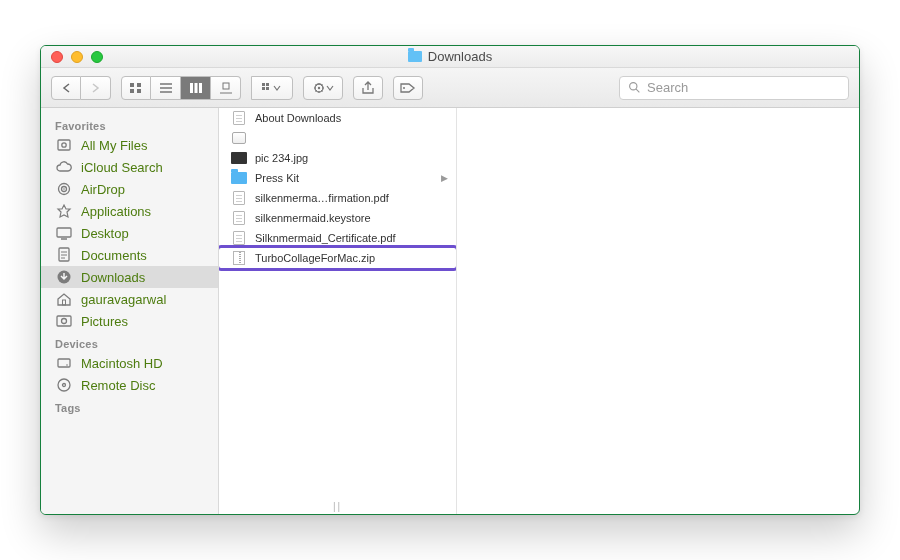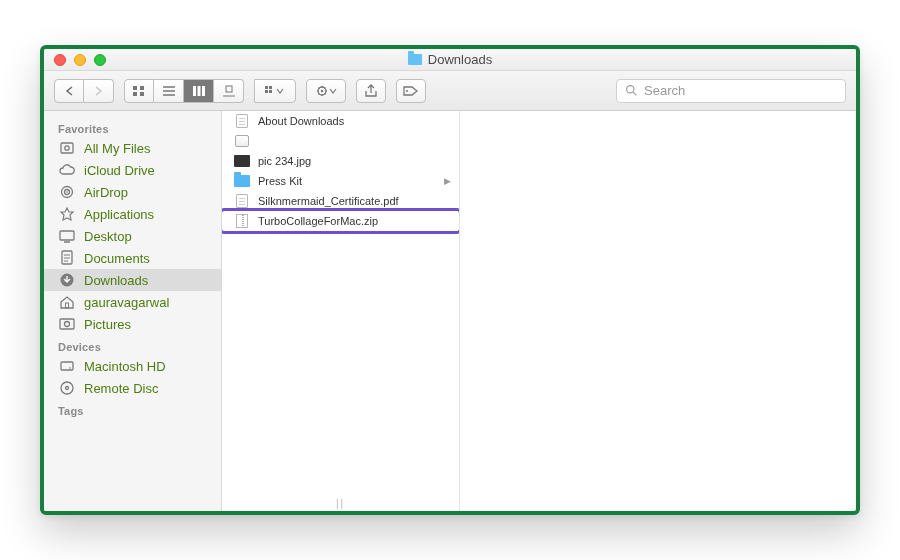--- a/index.html
+++ b/index.html
@@ -1,19 +1,19 @@
 <!DOCTYPE html>
 <html><head>
 <meta charset="utf-8">
 <style>
   * { box-sizing: border-box; margin: 0; padding: 0; font-family: -apple-system, "Helvetica Neue", Helvetica, Arial, sans-serif; }
   body { background: #fff; display: flex; align-items: center; justify-content: center; height: 560px; width: 900px; }
   .window {
     width: 820px; height: 470px; background: #fff;
-    border: 4px solid #15803d; border-radius: 6px;
+    border: 1px solid #15803d; border-radius: 6px;
     box-shadow: 0 18px 40px rgba(0,0,0,0.20), 0 2px 6px rgba(0,0,0,0.08);
     display: flex; flex-direction: column; overflow: hidden;
   }
   .titlebar { height: 22px; background: linear-gradient(#f7f7f7,#ececec); border-bottom: 1px solid #d9d9d9; display:flex; align-items:center; position:relative; }
   .traffic { display:flex; gap:8px; padding-left:10px; }
   .tl { width:12px; height:12px; border-radius:50%; }
   .tl.red{background:#ff5f57;border:1px solid #e14740;} .tl.yel{background:#ffbd2e;border:1px solid #dfa123;} .tl.grn{background:#28c840;border:1px solid #1ba82f;}
   .title-center { position:absolute; left:0; right:0; display:flex; justify-content:center; align-items:center; gap:6px; font-size:13px; color:#4a4a4a; pointer-events:none;}
   .folder-glyph { width:14px; height:11px; background:#63c1f6; border-radius:1px; position:relative; }
   .folder-glyph:before{content:"";position:absolute;top:-3px;left:0;width:6px;height:3px;background:#63c1f6;border-radius:1px 1px 0 0;}
@@ -164,21 +164,21 @@
               </svg>
             </span>
             <span>All My Files</span>
           </div>
           <div class="side-item">
             <span class="ic">
               <svg width="18" height="14">
                 <path d="M5 11a3 3 0 010-6 4 4 0 017.5-1A3 3 0 1113 11H5z" fill="none" stroke="#7c7c7c" stroke-width="1.3"></path>
               </svg>
             </span>
-            <span>iCloud Drive</span>
+            <span>iCloud Search</span>
           </div>
           <div class="side-item">
             <span class="ic">
               <svg width="16" height="16">
                 <circle cx="8" cy="8" r="5.5" fill="none" stroke="#7c7c7c" stroke-width="1.3"></circle>
                 <circle cx="8" cy="8" r="2.5" fill="none" stroke="#7c7c7c" stroke-width="1.3"></circle>
                 <circle cx="8" cy="8" r="0.8" fill="#7c7c7c"></circle>
               </svg>
             </span>
             <span>AirDrop</span>
@@ -282,20 +282,32 @@
           <div class="file-row has-child">
             <span class="fi">
               <span class="fld"></span>
             </span>
             <span>Press Kit</span>
           </div>
           <div class="file-row">
             <span class="fi">
               <span class="doc"></span>
             </span>
+            <span>silkenmerma…firmation.pdf</span>
+          </div>
+          <div class="file-row">
+            <span class="fi">
+              <span class="doc"></span>
+            </span>
+            <span>silkenmermaid.keystore</span>
+          </div>
+          <div class="file-row">
+            <span class="fi">
+              <span class="doc"></span>
+            </span>
             <span>Silknmermaid_Certificate.pdf</span>
           </div>
           <div class="file-row hl">
             <span class="fi">
               <span class="zip"></span>
             </span>
             <span>TurboCollageForMac.zip</span>
           </div>
         </div>
       <div class="col-handle">||</div>

